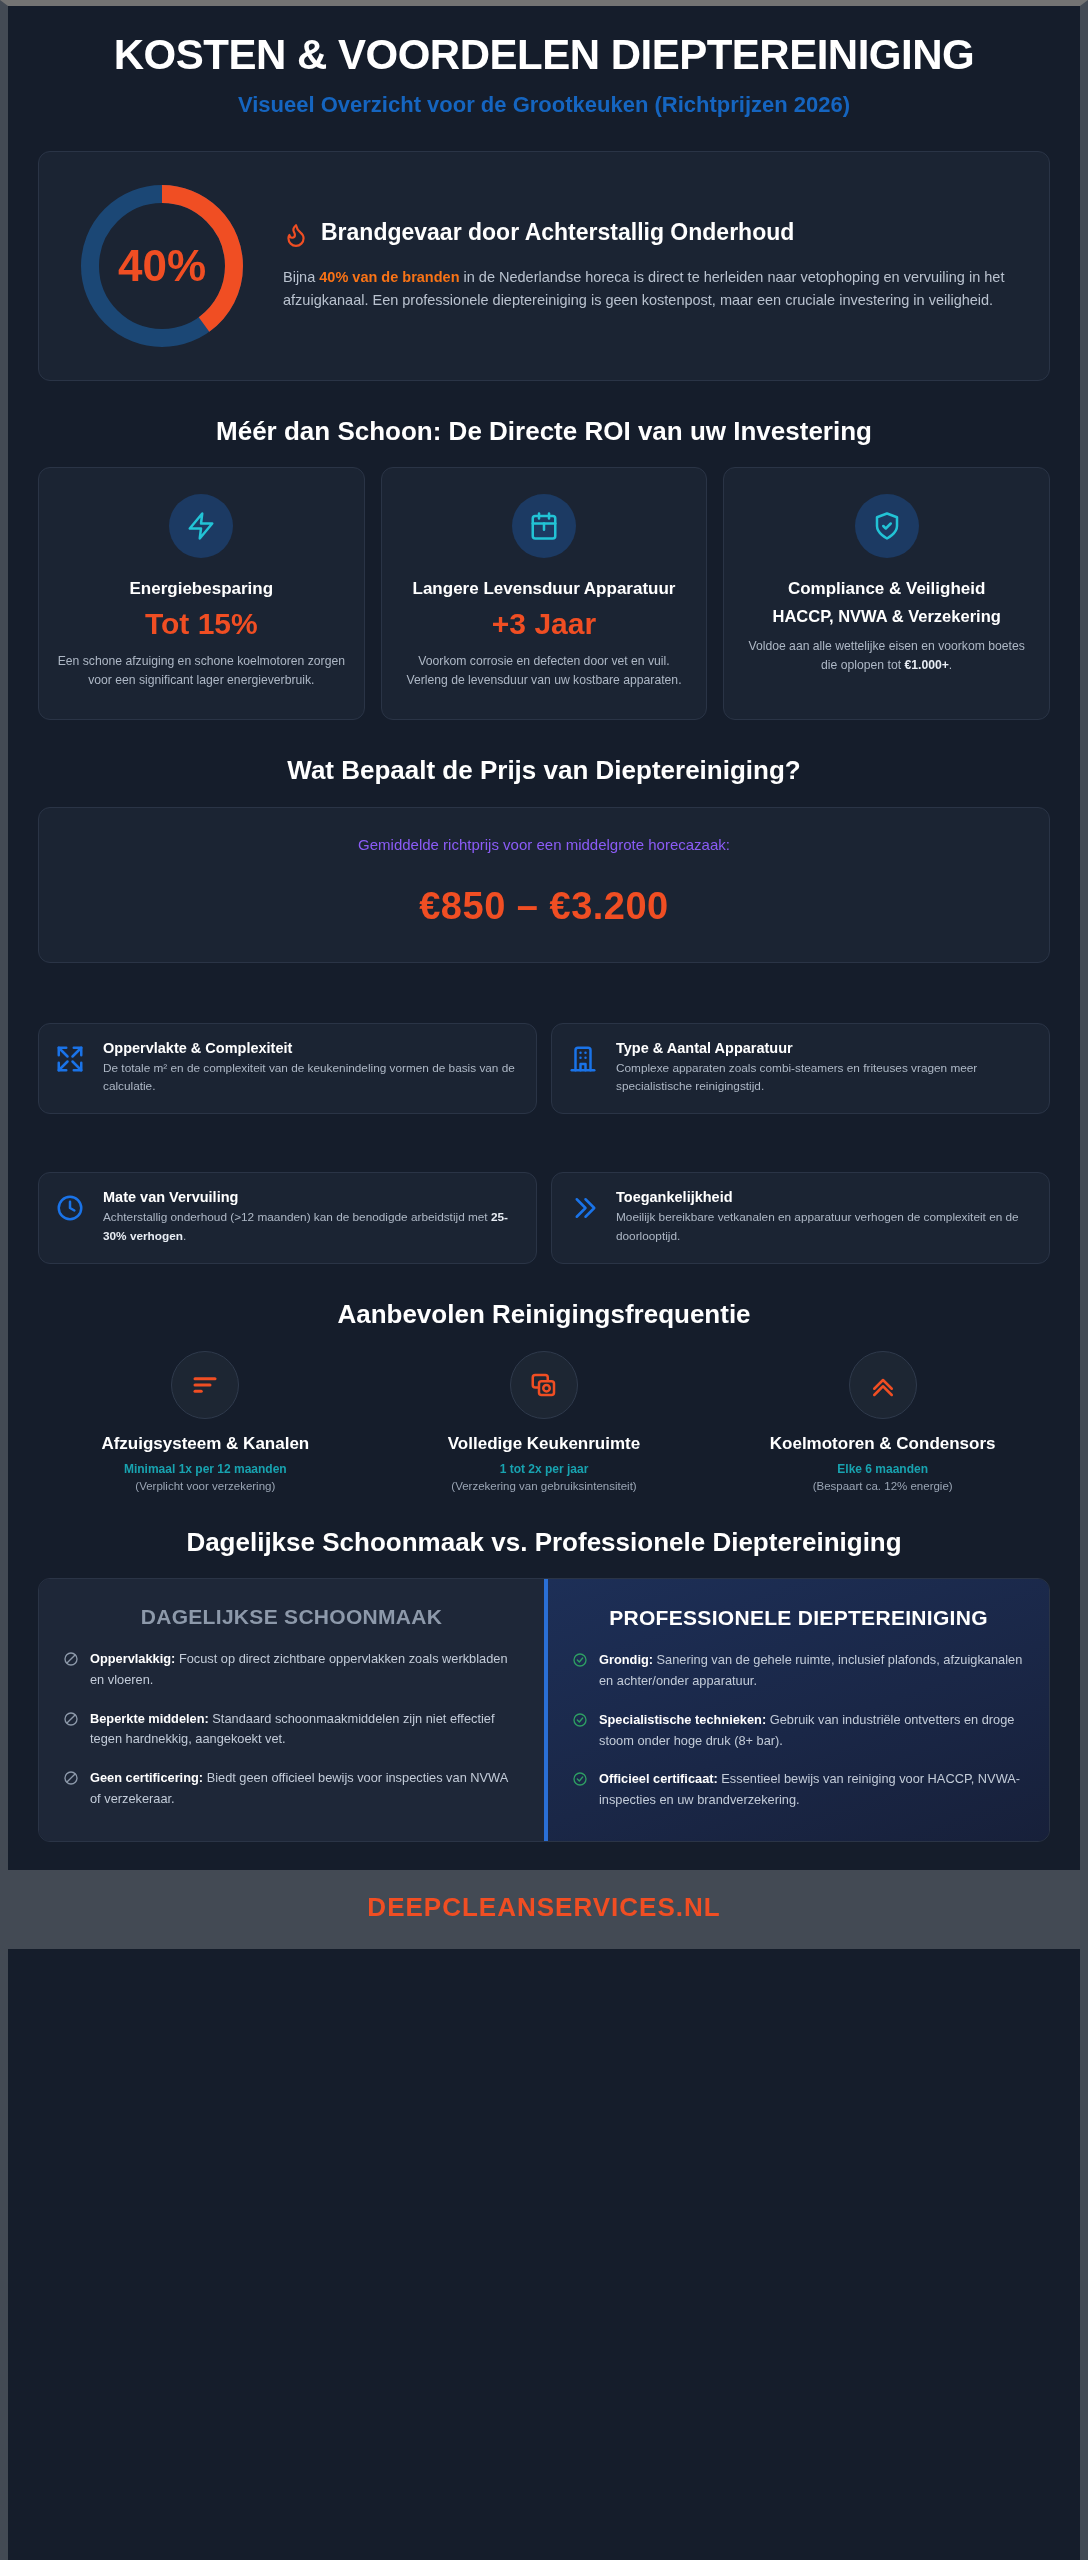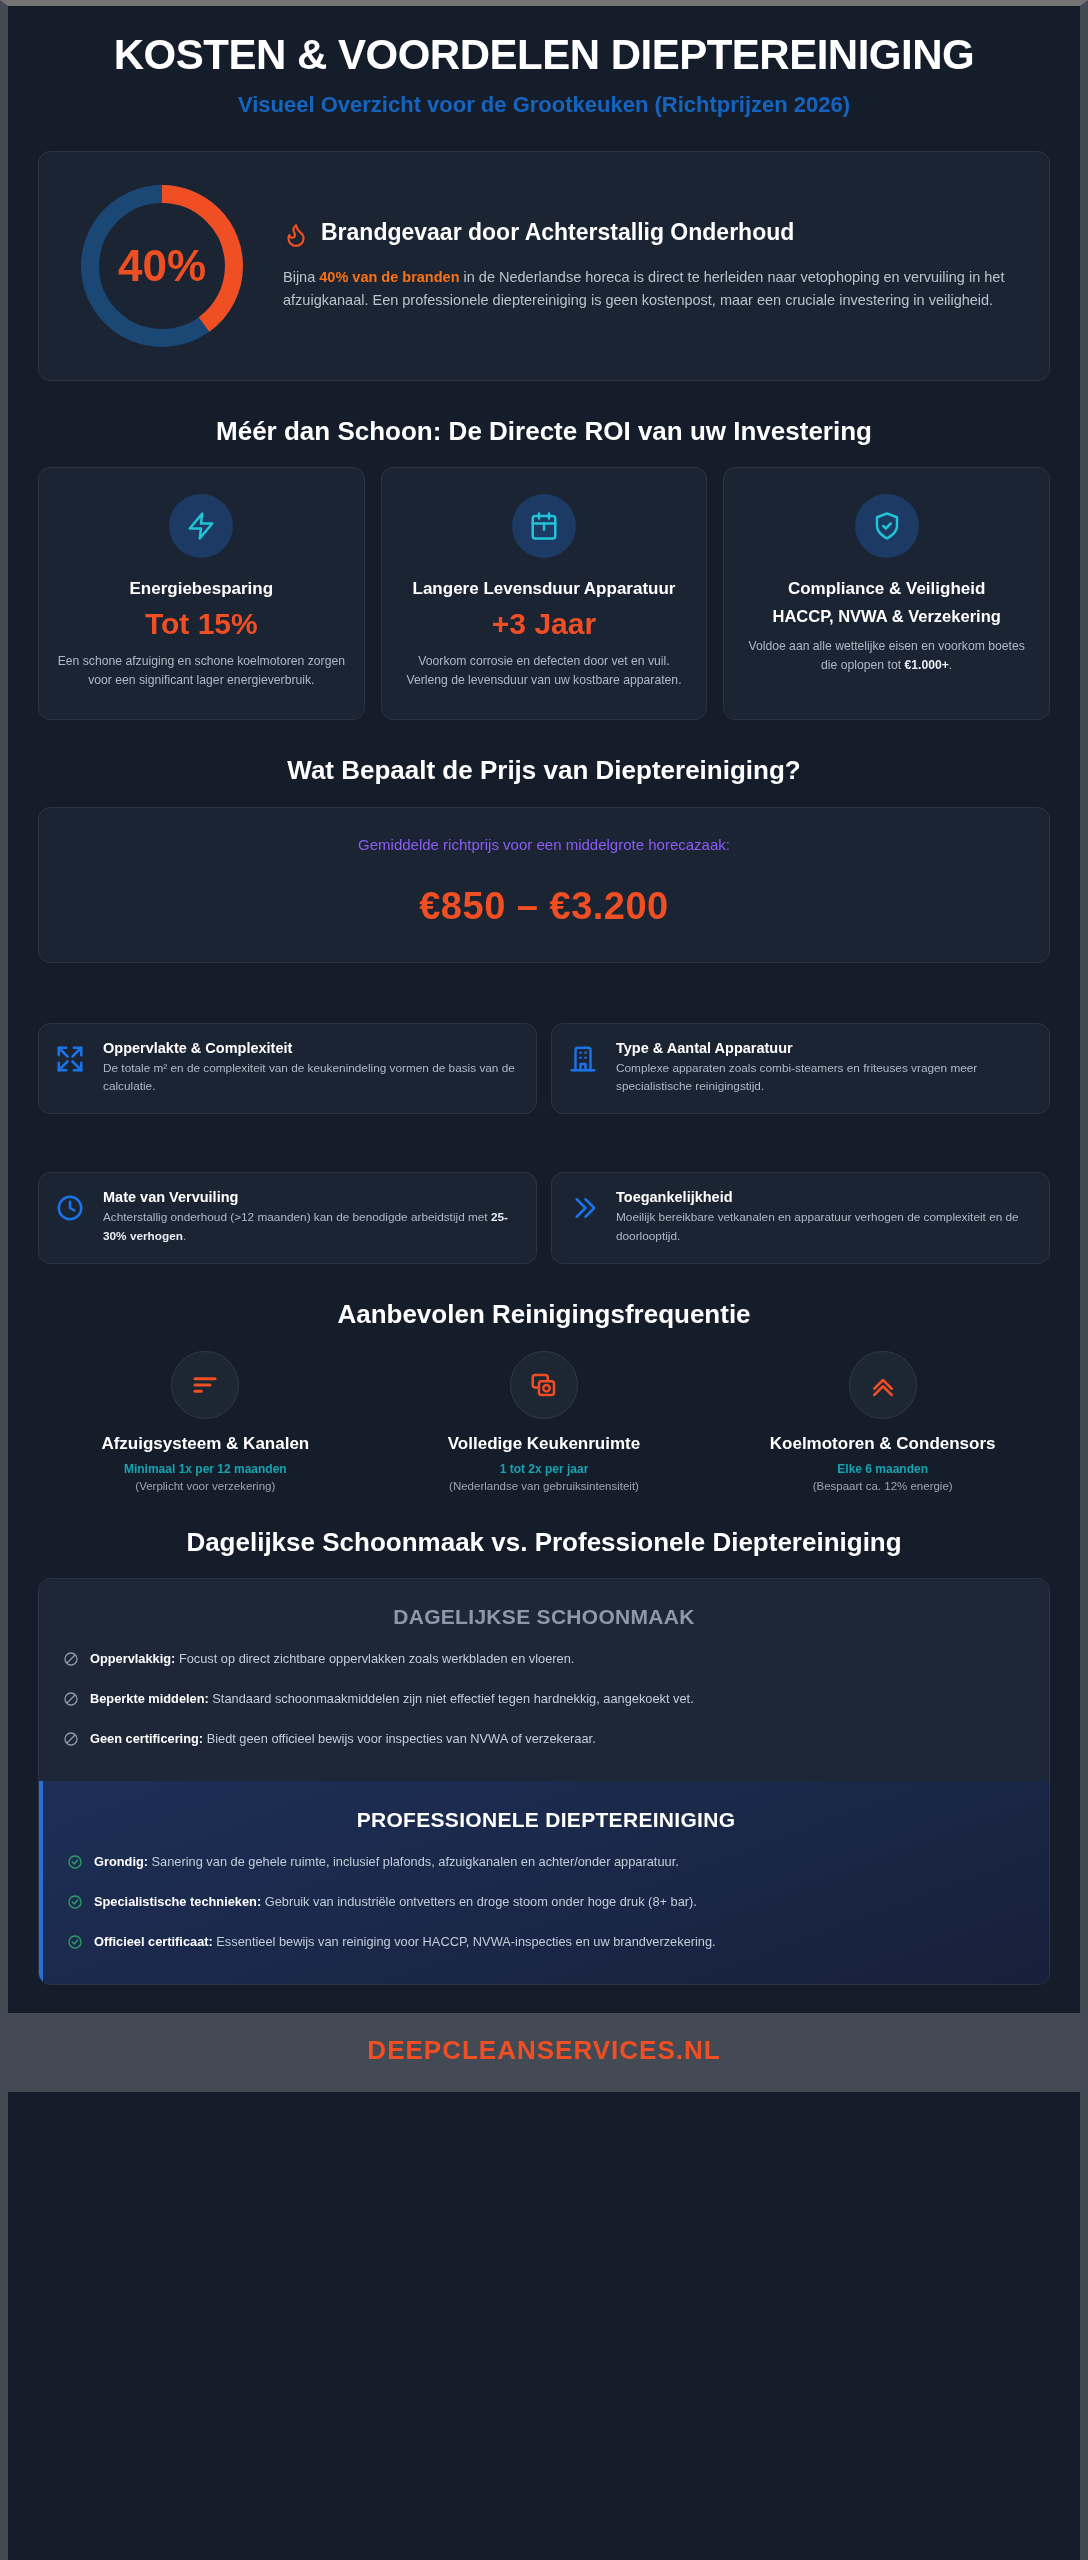--- a/index.html
+++ b/index.html
@@ -231,21 +231,21 @@
     margin-bottom: 4px;
   }
   .freq-note {
     font-size: 11.5px;
     color: #9aa5b4;
   }
 
   
   .compare {
     display: grid;
-    grid-template-columns: 1fr;
+    grid-template-columns: 1fr 1fr;
     border-radius: 12px;
     overflow: hidden;
     border: 1px solid #2a3446;
   }
   .col-daily {
     background: #1e2738;
     padding: 26px 24px 30px 24px;
   }
   .col-pro {
     background: linear-gradient(160deg, #1d2f57 0%, #1a2747 55%, #17203a 100%);
@@ -471,21 +471,21 @@
       <div class="freq-item">
         <div class="freq-circle">
           <svg width="30" height="30" viewBox="0 0 24 24" fill="none" stroke="#f04e23" stroke-width="2" stroke-linecap="round" stroke-linejoin="round">
             <rect x="3" y="4" width="12" height="10" rx="2"></rect>
             <rect x="8" y="9" width="12" height="11" rx="2" fill="#1d2633"></rect>
             <circle cx="14" cy="14.5" r="2.6"></circle>
           </svg>
         </div>
         <h4>Volledige Keukenruimte</h4>
         <div class="freq-main">1 tot 2x per jaar</div>
-        <div class="freq-note">(Nederlandse van gebruiksintensiteit)</div>
+        <div class="freq-note">(Verzekering van gebruiksintensiteit)</div>
       </div>
 
       <div class="freq-item">
         <div class="freq-circle">
           <svg width="30" height="30" viewBox="0 0 24 24" fill="none" stroke="#f04e23" stroke-width="2" stroke-linecap="round" stroke-linejoin="round">
             <polyline points="5 15 12 8 19 15"></polyline>
             <polyline points="5 20 12 13 19 20"></polyline>
           </svg>
         </div>
         <h4>Koelmotoren &amp; Condensors</h4>

